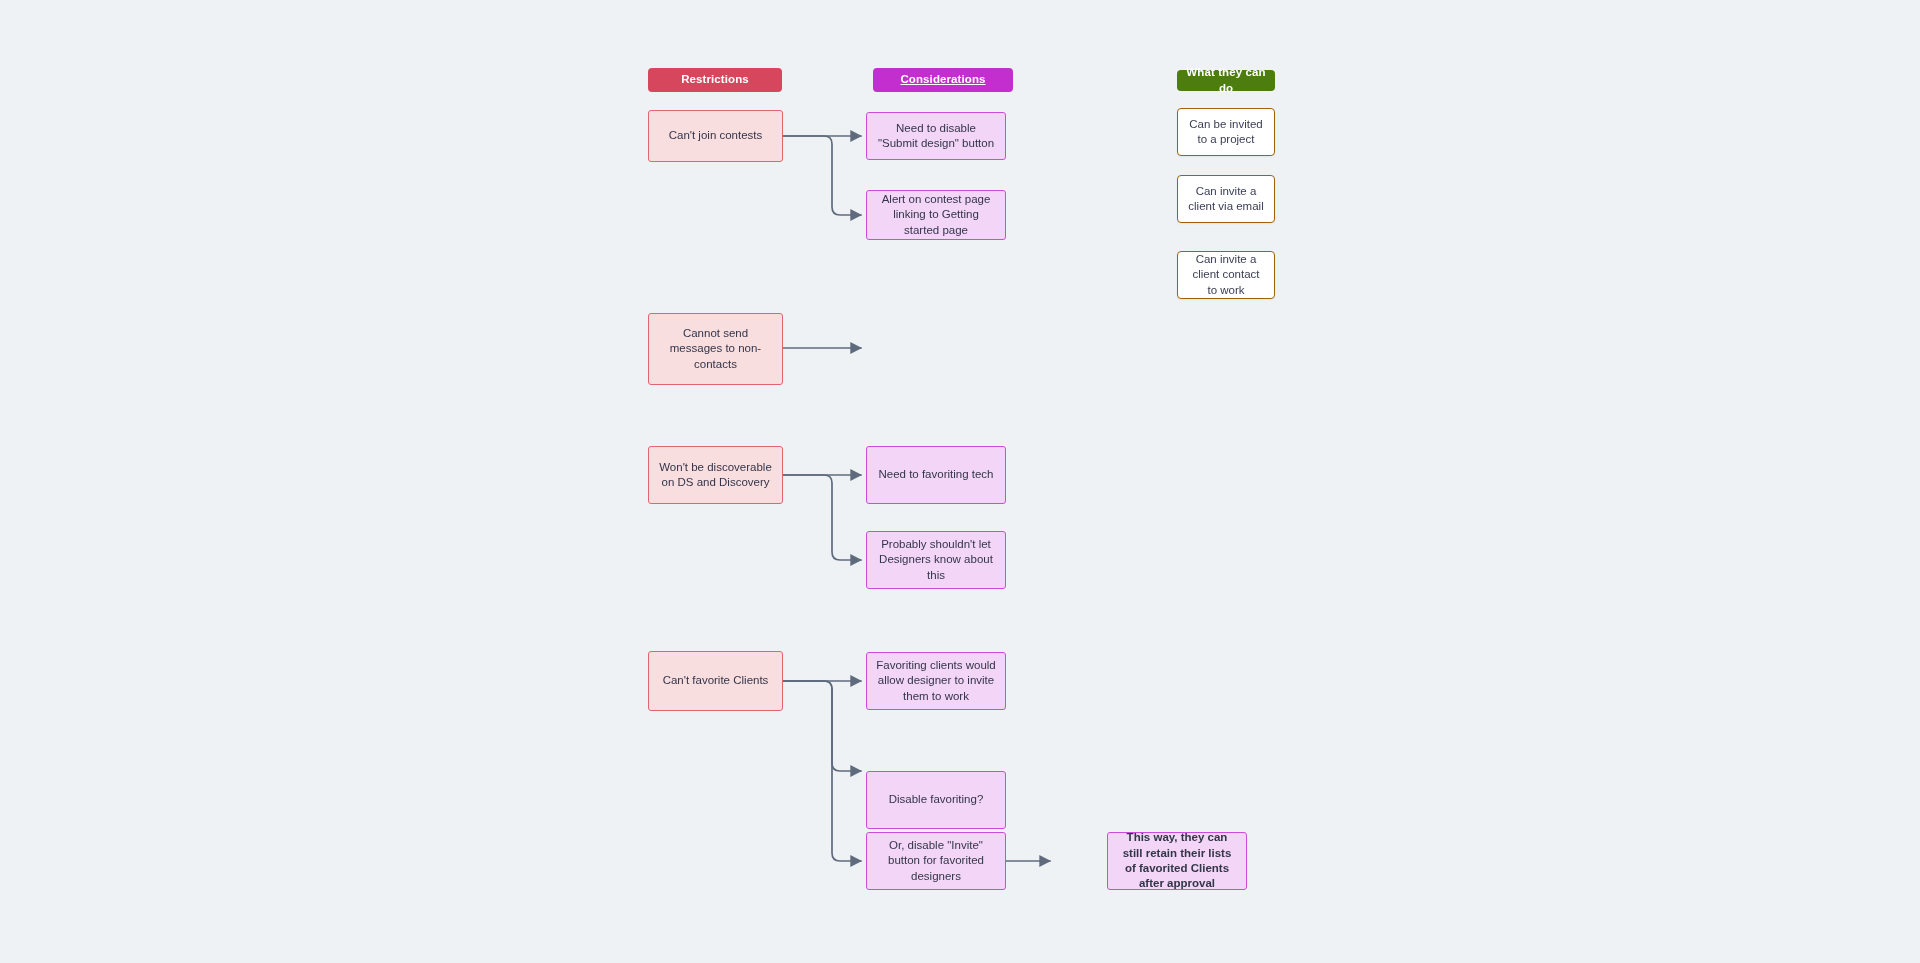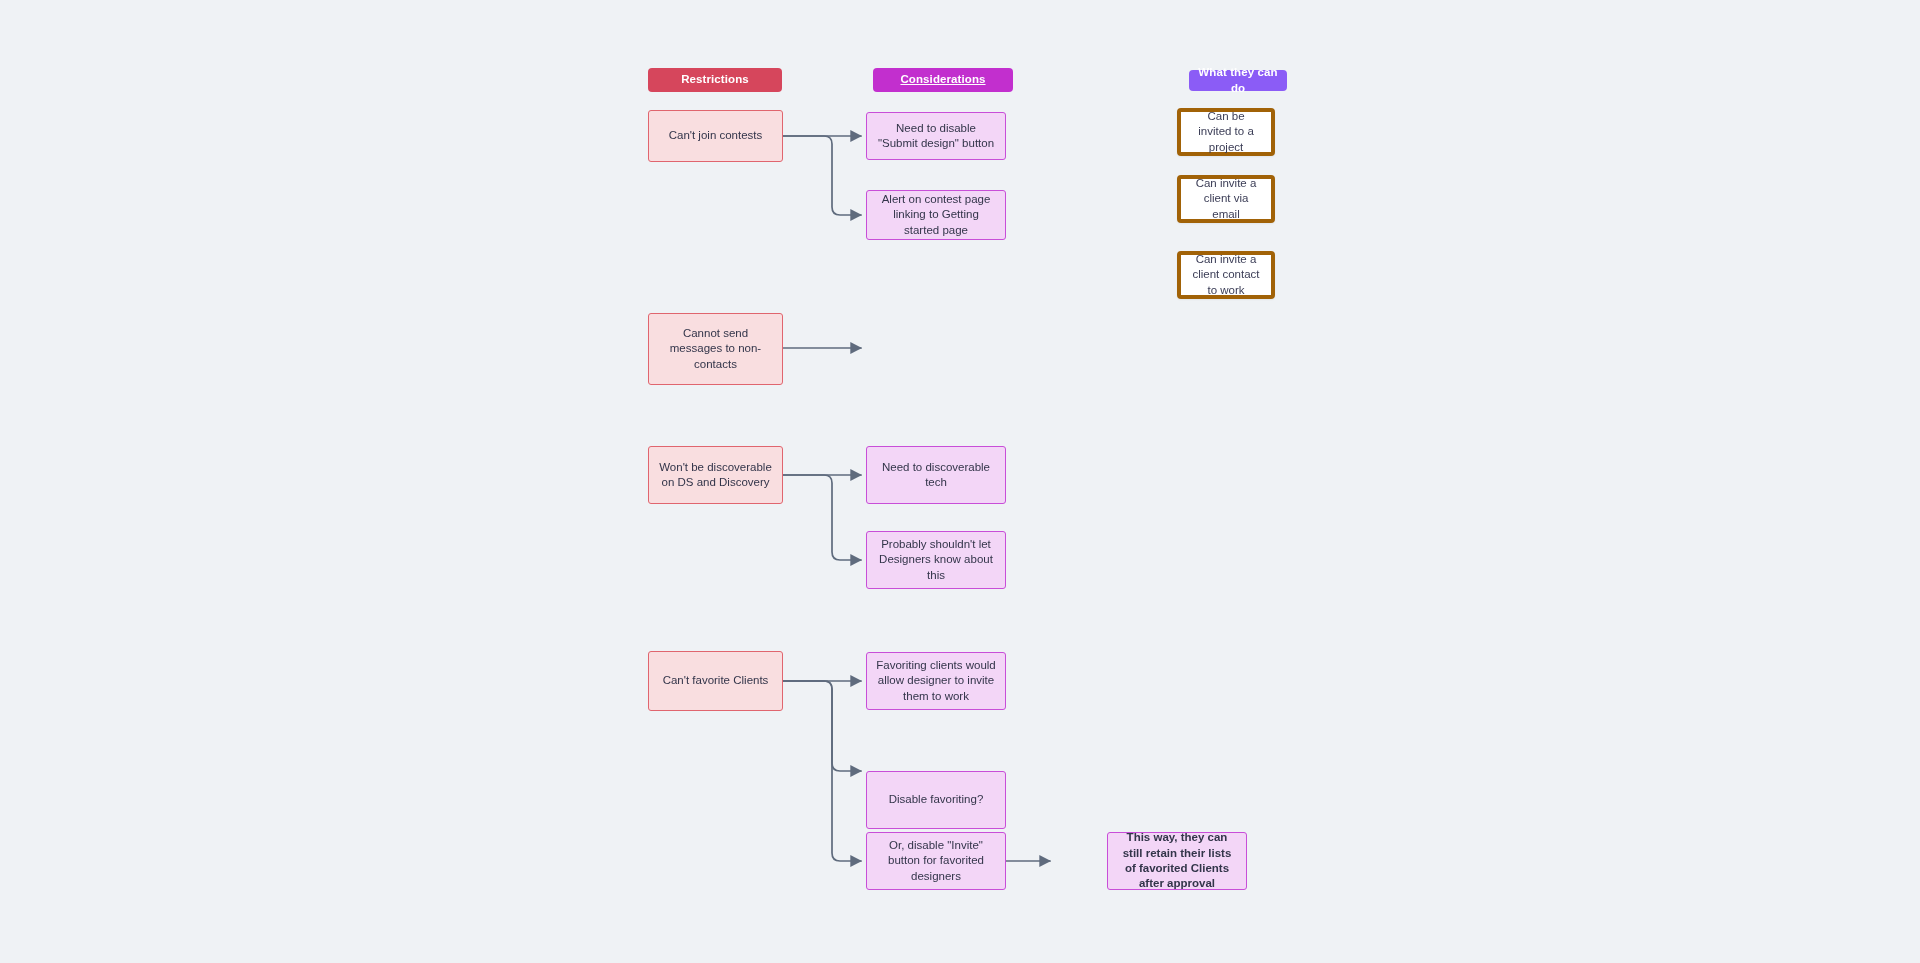--- a/index.html
+++ b/index.html
@@ -43,21 +43,21 @@
   .pill {
     border-radius: 4px;
     color: #ffffff;
     font-size: 11.5px;
     font-weight: 700;
     letter-spacing: .1px;
     padding: 0 6px;
   }
   .pill.red   { background: #d6465c; }
   .pill.purple{ background: #c22fce; }
-  .pill.teal  { background: #8b5cf6; margin-left: 12px; }
+  .pill.teal  { background: #4d7c0f; }
 
   
   .box-red {
     background: #f9dee0;
     border: 1.4px solid #e0656e;
     border-radius: 3px;
     color: #33354a;
     font-size: 11.5px;
     padding: 2px 10px;
   }
@@ -66,21 +66,21 @@
     background: #f3d6f7;
     border: 1.4px solid #c84ed8;
     border-radius: 3px;
     color: #33354a;
     font-size: 11.5px;
     padding: 6px 9px;
   }
   
   .card-white {
     background: #ffffff;
-    border: 4px solid #a16207;
+    border: 1px solid #a16207;
     border-radius: 4px;
     color: #3b3d56;
     font-size: 11.5px;
     padding: 6px 9px;
     box-shadow: 0 1px 2px rgba(25,35,60,.055);
   }
   .edge-path {
     fill: none;
     stroke: #5f6b7d;
     stroke-width: 1.7;
@@ -132,21 +132,21 @@
 
   <div class="node box-red" style="left:648px; top:446px; width:135px; height:58px;">Won't be discoverable on DS and Discovery</div>
 
   <div class="node box-red" style="left:648px; top:651px; width:135px; height:60px;">Can't favorite Clients</div>
 
   <div class="node box-purple" style="left:866px; top:112px; width:140px; height:48px;">Need to disable "Submit design" button</div>
 
   <div class="node box-purple" style="left:866px; top:190px; width:140px; height:50px;">Alert on contest page linking to Getting started page</div>
 
 
-  <div class="node box-purple" style="left:866px; top:446px; width:140px; height:58px;">Need to discoverable tech</div>
+  <div class="node box-purple" style="left:866px; top:446px; width:140px; height:58px;">Need to favoriting tech</div>
 
   <div class="node box-purple" style="left:866px; top:531px; width:140px; height:58px;">Probably shouldn't let Designers know about this</div>
 
   <div class="node box-purple" style="left:866px; top:652px; width:140px; height:58px;">Favoriting clients would allow designer to invite them to work</div>
 
   <div class="node box-purple" style="left:866px; top:742px; width:140px; height:58px;margin-top:29px;">Disable favoriting?</div>
 
   <div class="node box-purple" style="left:866px; top:832px; width:140px; height:58px;">Or, disable "Invite" button for favorited designers</div>
 
   <div class="node box-purple" style="left:1107px; top:832px; width:140px; height:58px;font-weight:bold;">This way, they can still retain their lists of favorited Clients after approval</div>

